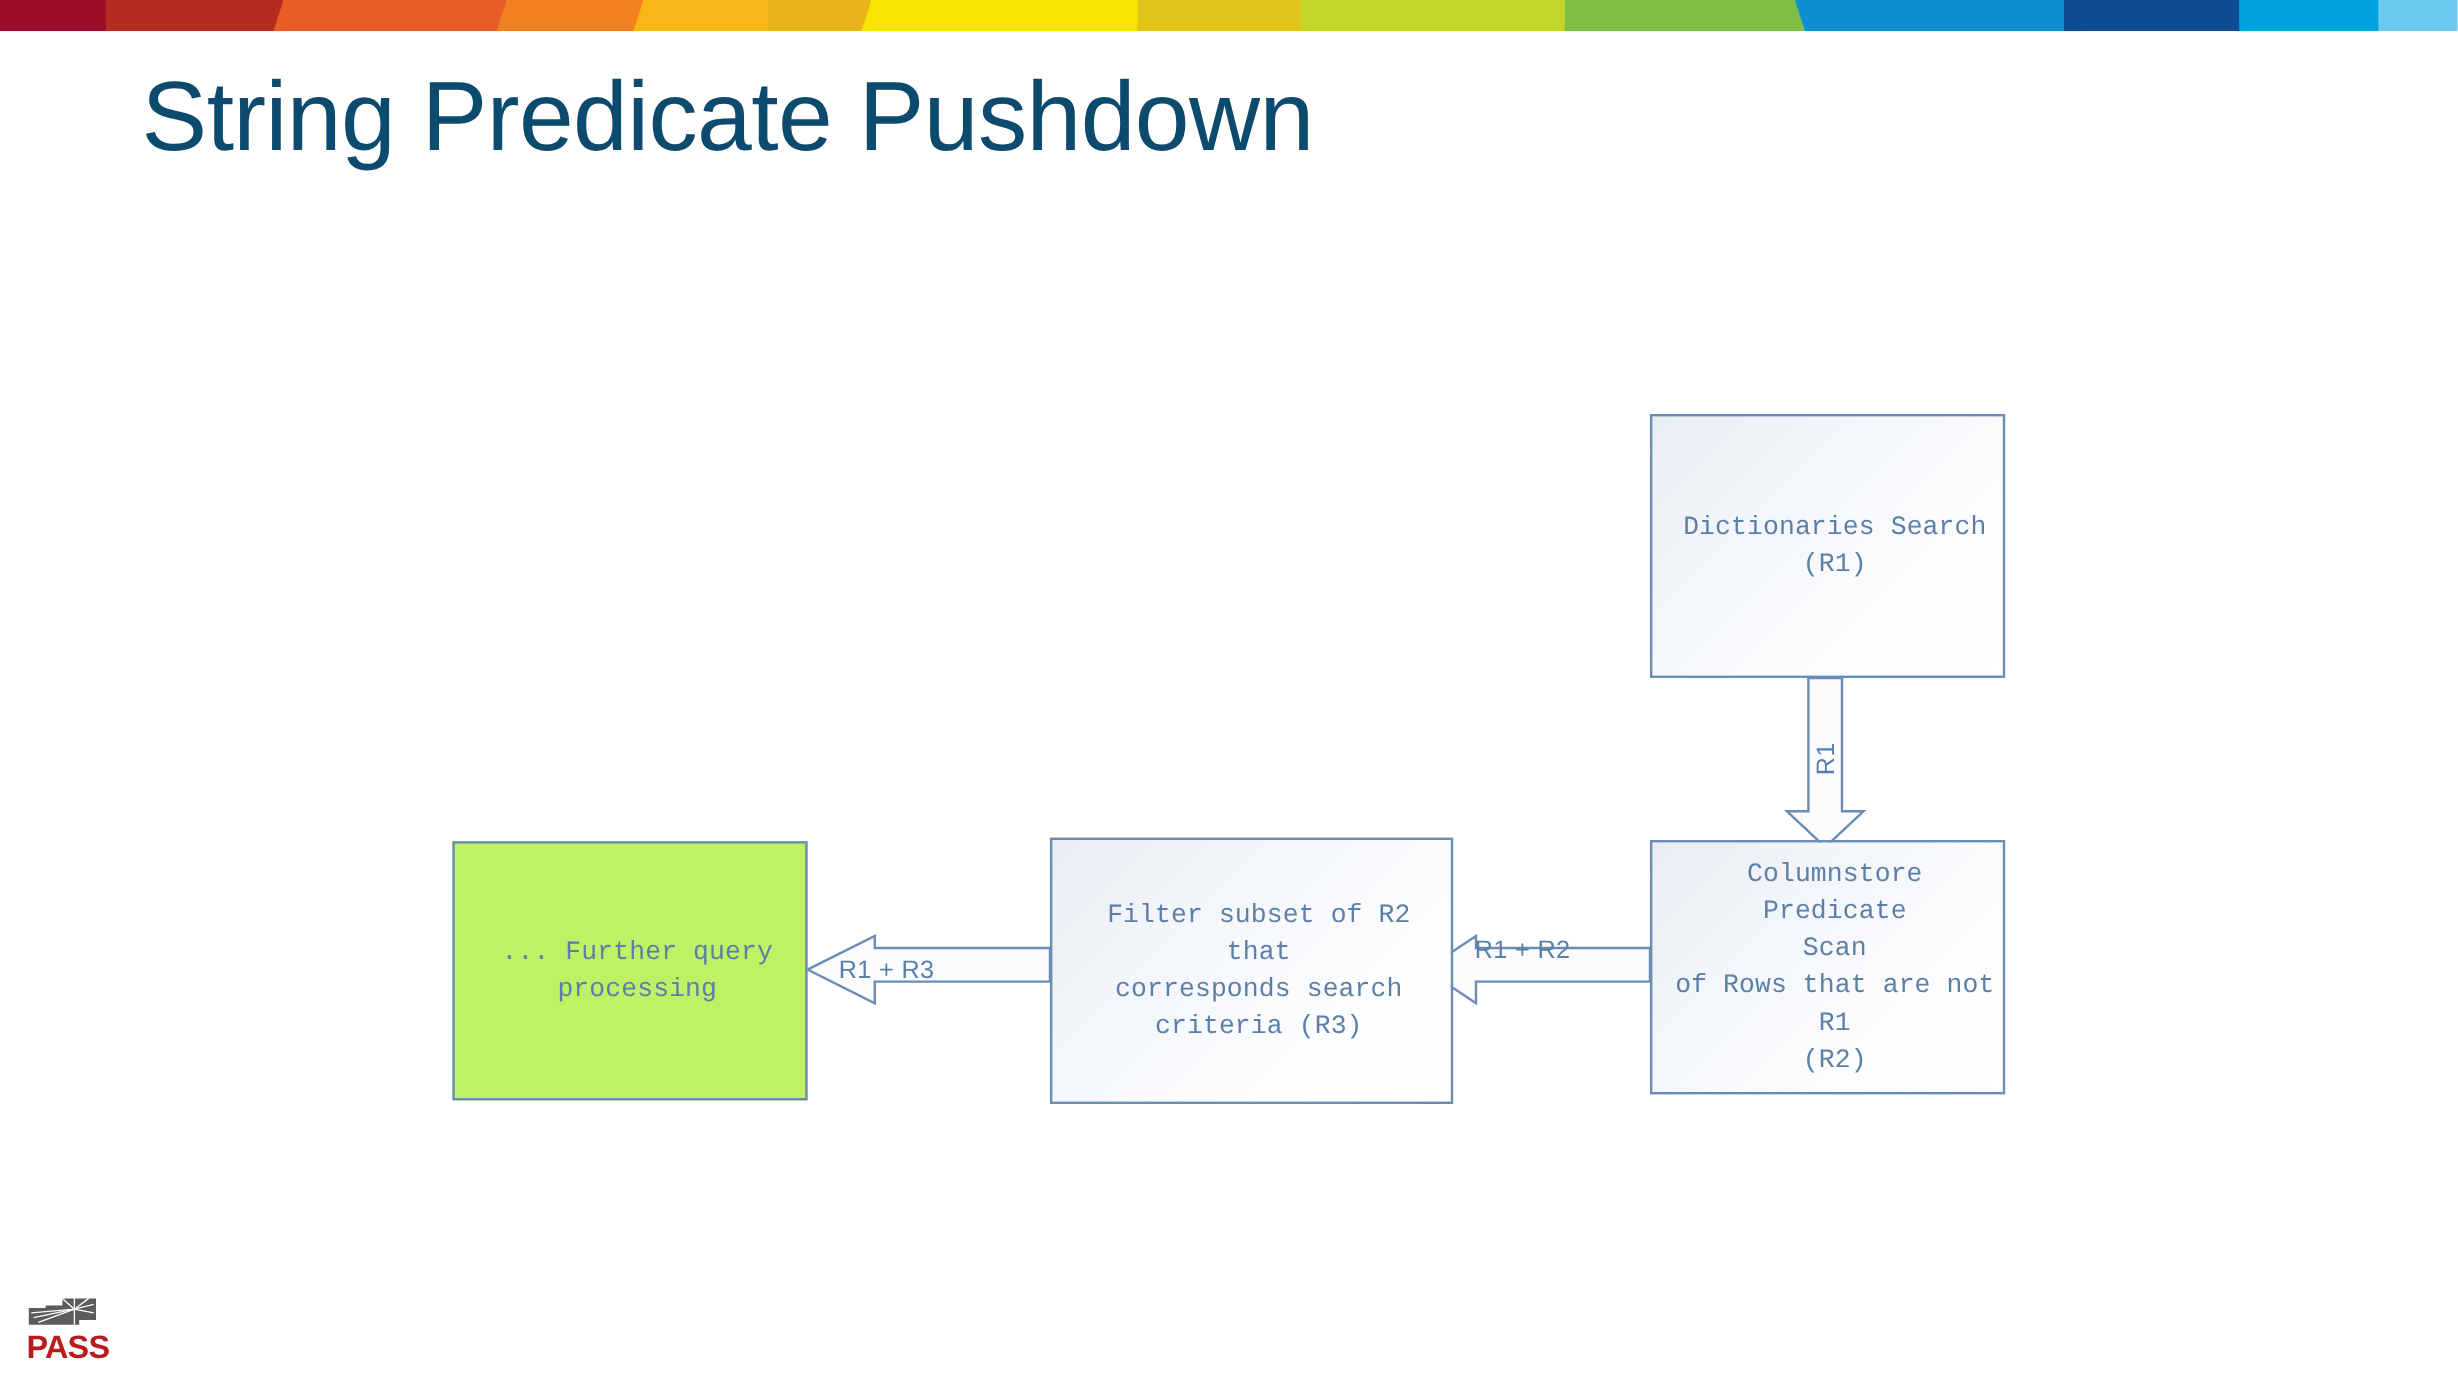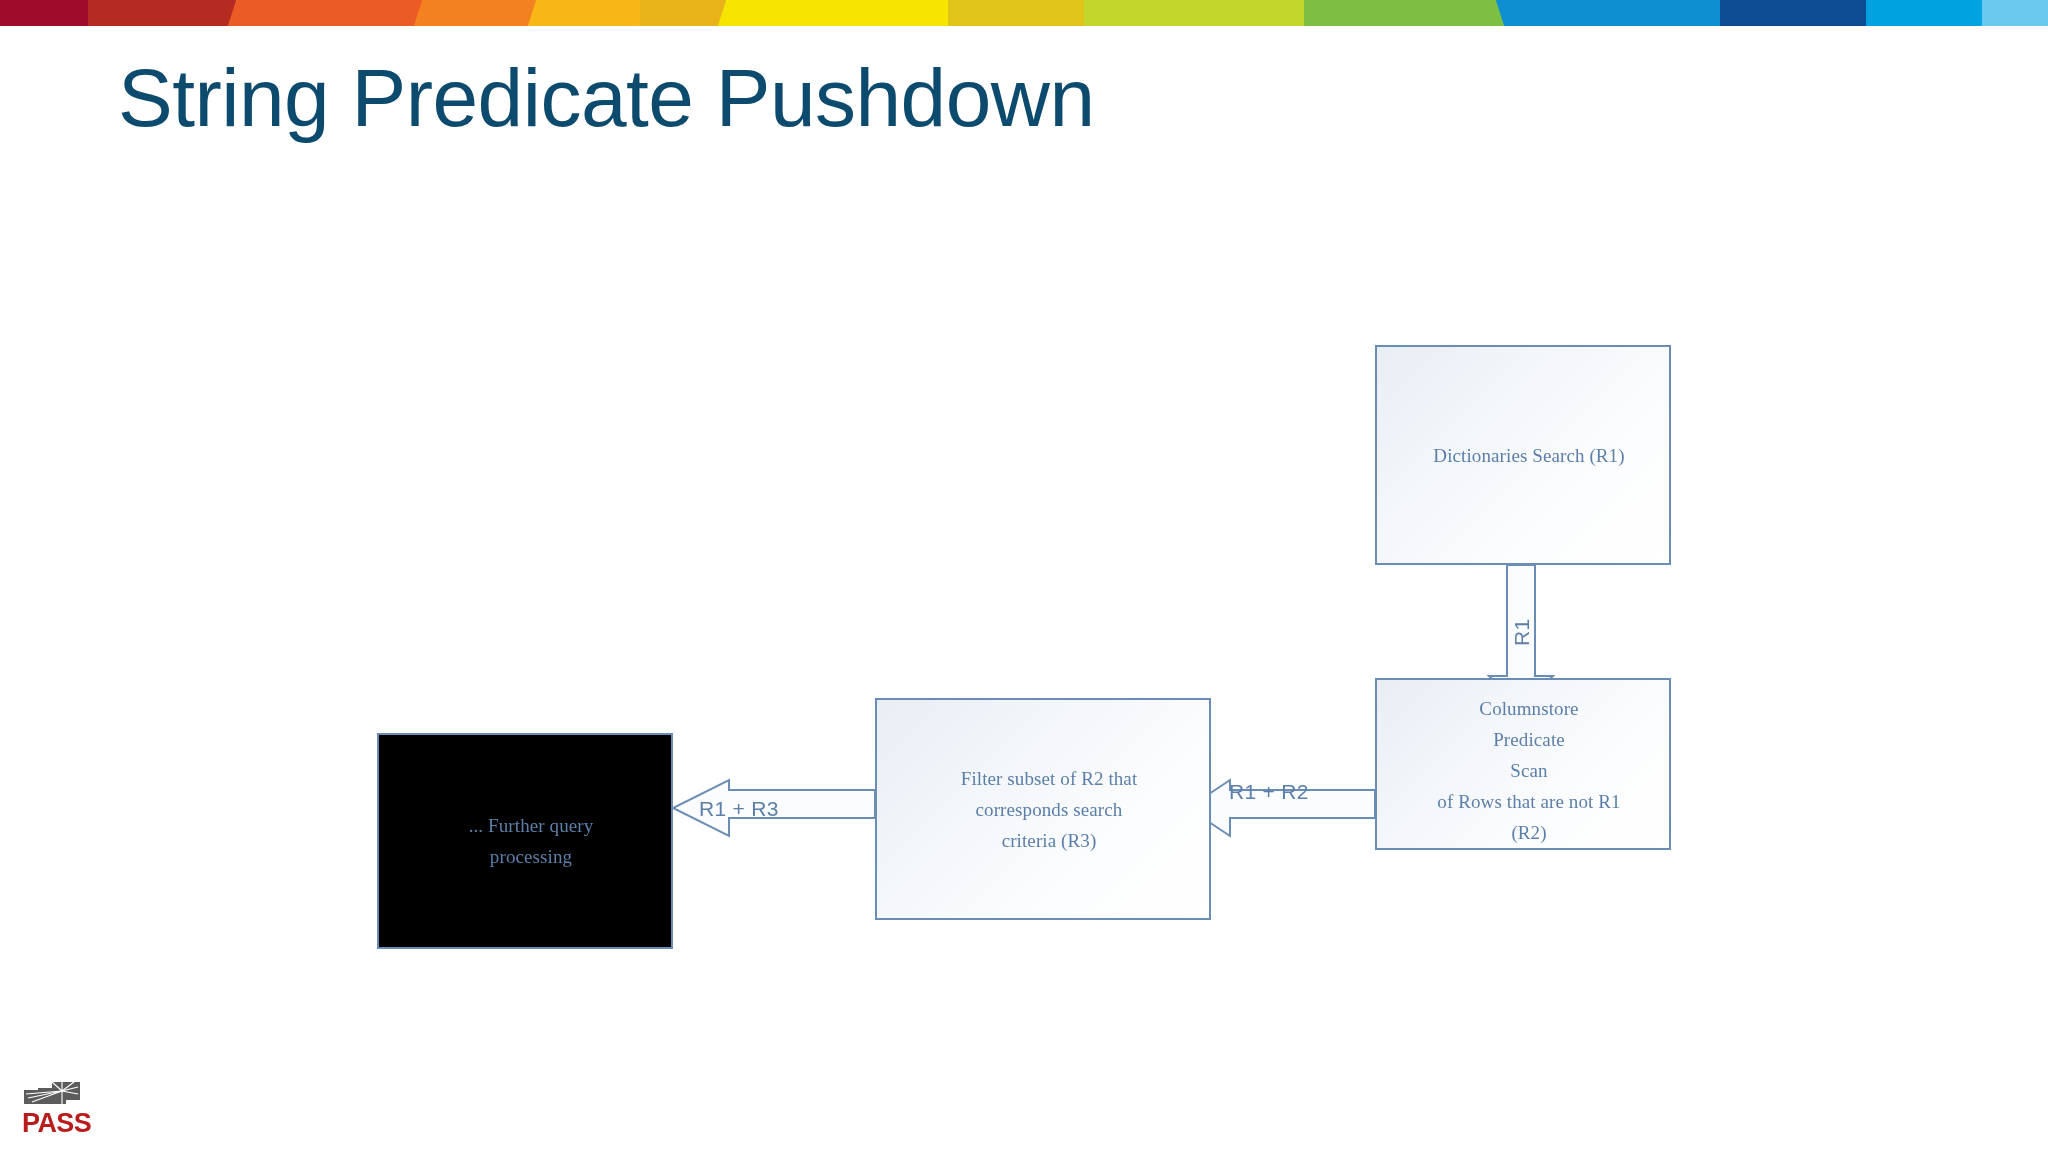--- a/index.html
+++ b/index.html
@@ -52,32 +52,31 @@
 
   .flow-box {
     position: absolute;
     box-sizing: border-box;
     border: 2px solid #6B8CB5;
     display: flex;
     align-items: center;
     justify-content: center;
     text-align: center;
     color: #5B7FA8;
-    font-size: 19px;
+    font-size: 22px;
     line-height: 31px;
-    font-family: Liberation Serif, serif;
+    font-family: Liberation Mono, monospace;
     letter-spacing: 0.1px;
     padding-left: 12px;
   }
   .flow-box.grad {
     background: linear-gradient(135deg, #e9eef5 0%, #f3f6fa 35%, #fcfdfe 70%, #ffffff 100%);
   }
   .flow-box.plain {
-    background: #000000;
-    margin-top: 32px;
+    background: #bef264;
   }
   .flow-box .box-text {
     width: 100%;
     padding: 0 6px;
   }
 
   
   #arrow-layer {
     position: absolute;
     left: 0; top: 0;
@@ -155,21 +154,21 @@
 
     <polygon class="arrow-shape" points="875,790 875,818 729,818 729,836 673,808 729,780 729,790"></polygon>
   </svg>
 
   <div class="flow-box grad" style="left:1375px; top:345px; width:296px; height:220px;">
     <div class="box-text">
       <span>Dictionaries Search (R1)</span>
     </div>
   </div>
 
-  <div class="flow-box grad" style="left:1375px; top:678px; width:296px; height:172px;align-items:flex-end;">
+  <div class="flow-box grad" style="left:1375px; top:700px; width:296px; height:212px;">
     <div class="box-text">
       <div>Columnstore</div>
       <div>Predicate</div>
       <div>Scan</div>
       <div>of Rows that are not R1</div>
       <div>(R2)</div>
     </div>
   </div>
 
   <div class="flow-box grad" style="left:875px; top:698px; width:336px; height:222px;">

